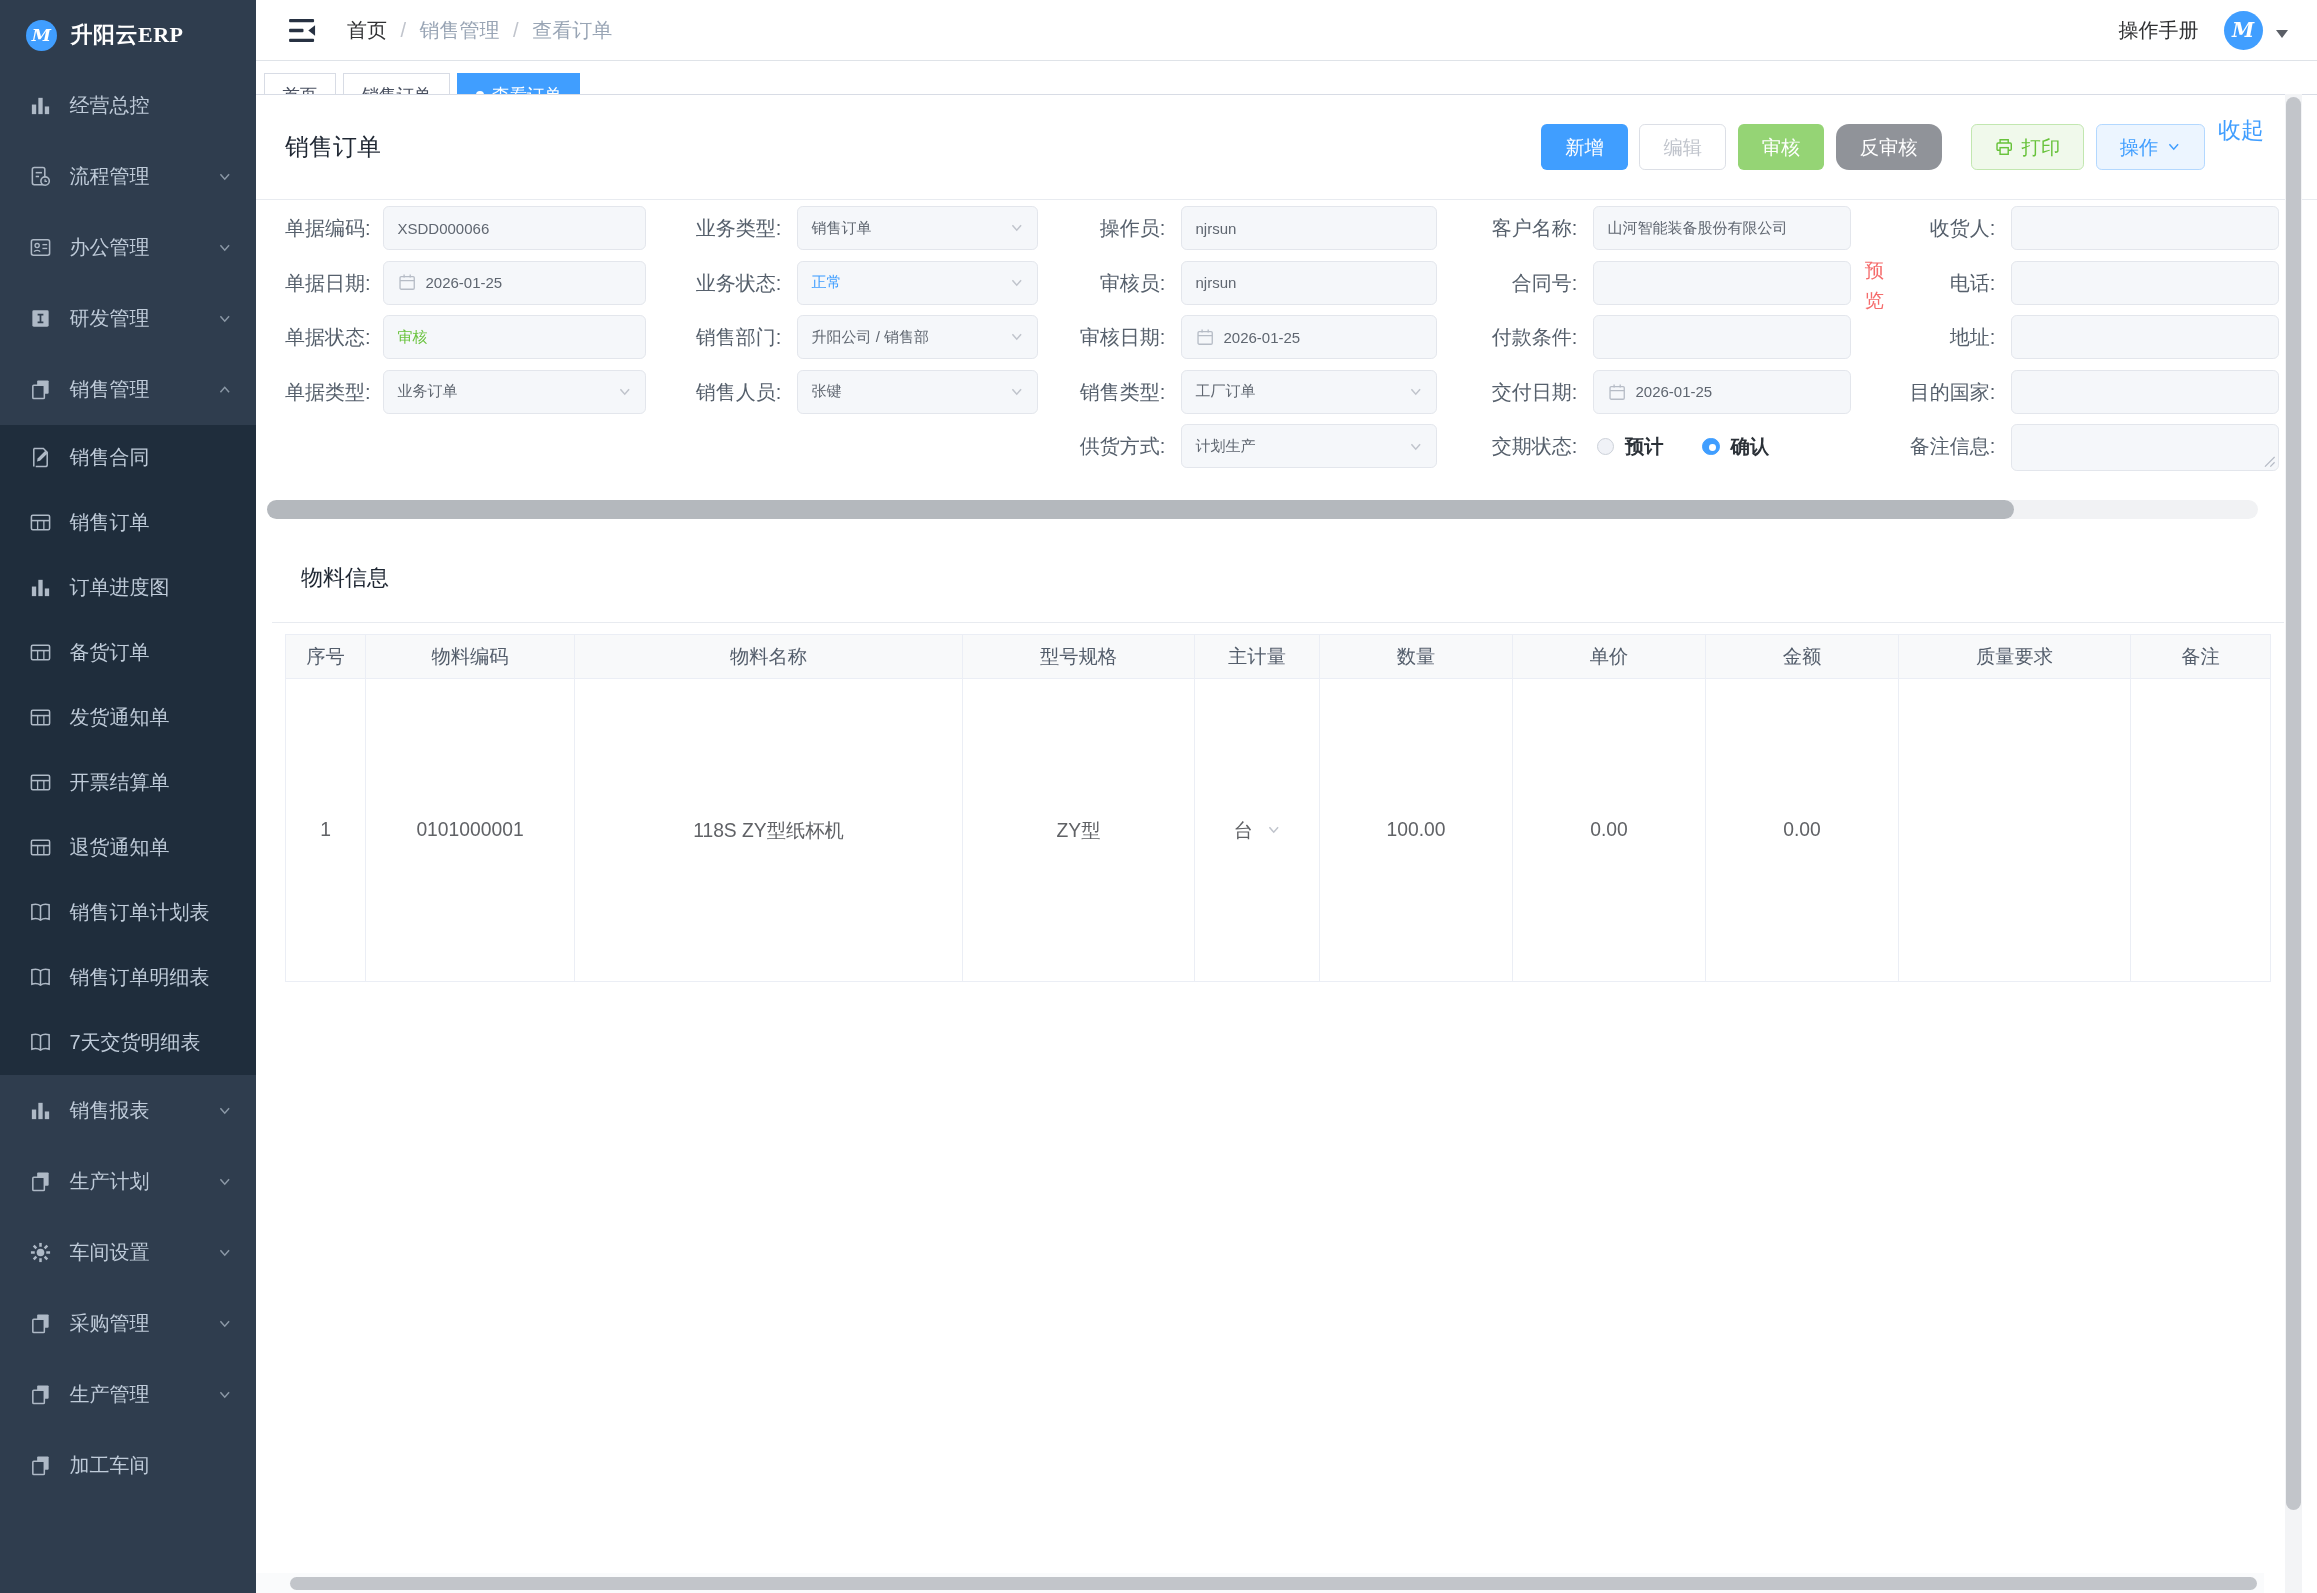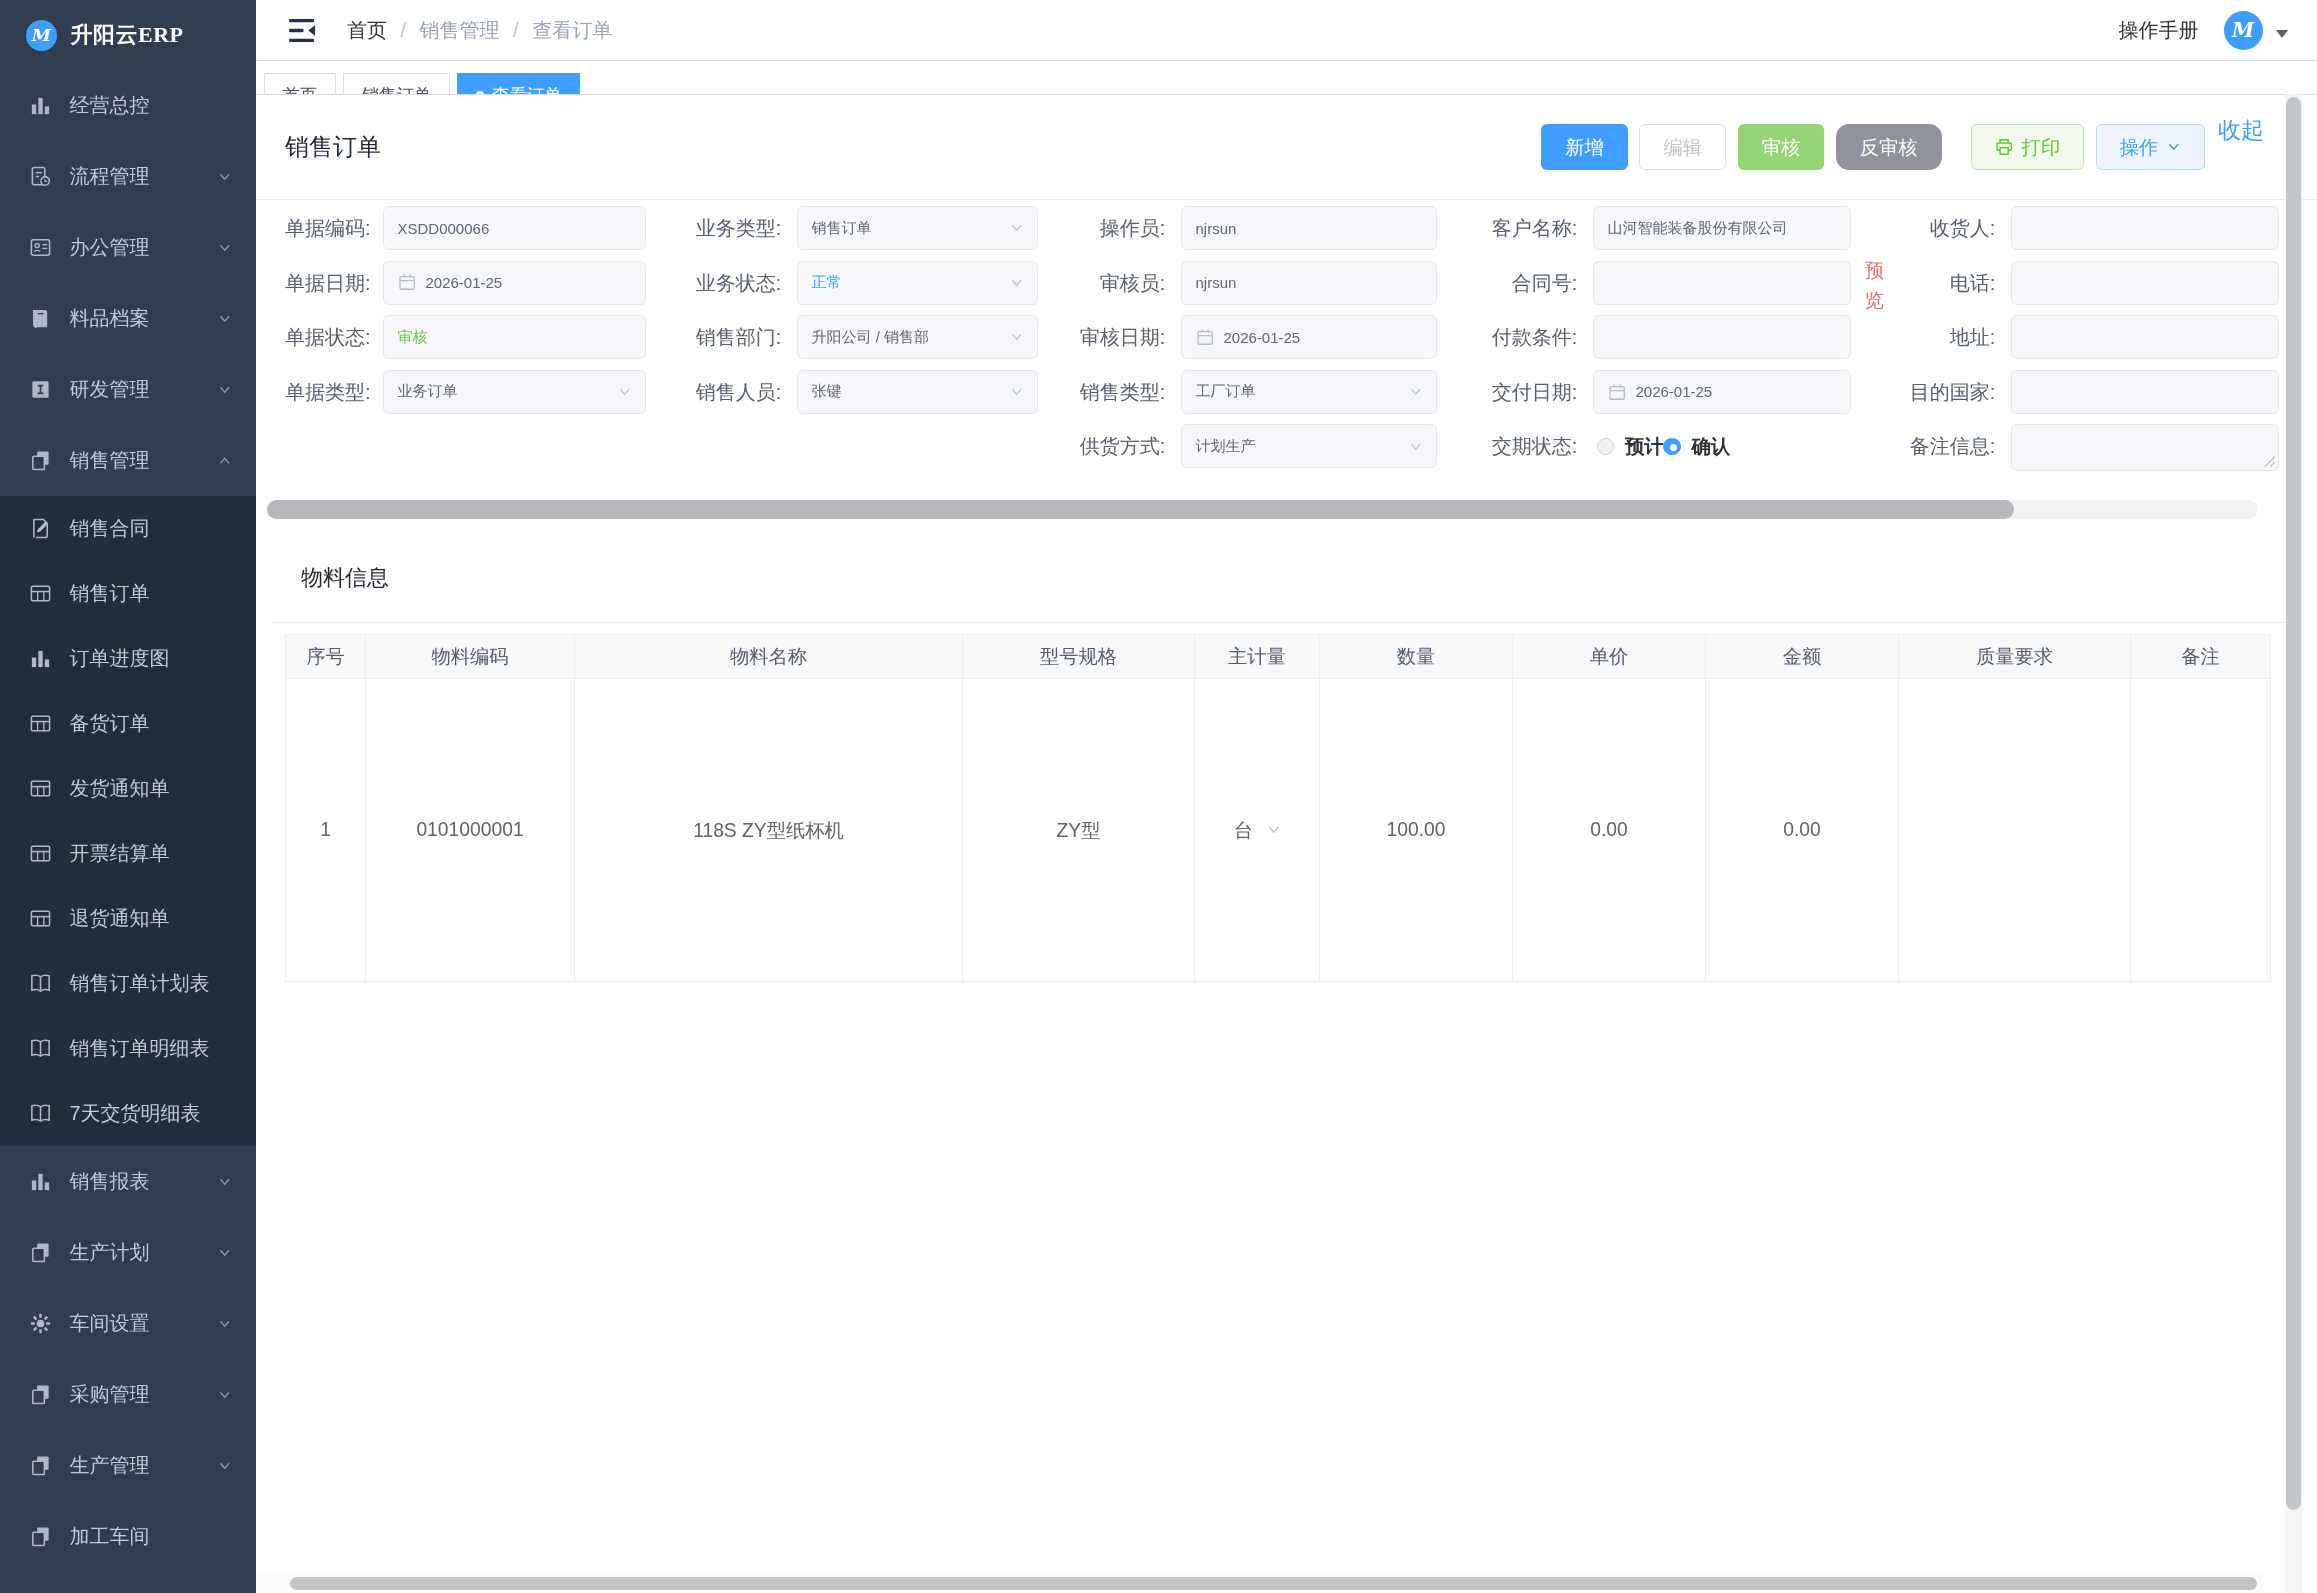--- a/index.html
+++ b/index.html
@@ -56,21 +56,21 @@
   
   .form{position:absolute;left:29px;top:111px;width:1994px;display:grid;
     grid-template-columns:95px 263px 145px 241px 137px 256px 150px 258px 154px 268px;
     justify-content:space-between;grid-auto-rows:44px;row-gap:10.6px;}
   .lbl{font-size:20px;color:#56606c;text-align:right;line-height:44px;padding-right:12.6px;white-space:nowrap;}
   .fld{background:#f5f7fa;border:1px solid #e3e6ec;border-radius:5.8px;display:flex;align-items:center;padding:0 13.5px;font-size:15px;color:#5f6670;box-sizing:border-box;overflow:hidden;white-space:nowrap;position:relative;text-align:center;}
   .fld .chev{margin-left:auto;width:13.5px;height:13.5px;color:#c0c4cc;flex:0 0 auto;}
   .fld .cal{width:18.3px;height:18.3px;color:#b6bcc6;margin-right:9.7px;flex:0 0 auto;}
   .val-green{color:#67c23a;}
   .val-blue{color:#409eff;}
-  .radios{display:flex;align-items:center;padding-left:3.9px;}
+  .radios{display:flex;align-items:center;gap:39px;padding-left:3.9px;}
   .radio-opt{display:flex;align-items:center;gap:10.6px;cursor:pointer;}
   .radio{width:17.4px;height:17.4px;border-radius:50%;box-sizing:border-box;background:#f0f2f7;border:1.4px solid #ccd1d9;}
   .radio.checked{background:#409eff;border-color:#409eff;position:relative;}
   .radio.checked::after{content:"";position:absolute;left:5.3px;top:5.3px;width:6.8px;height:6.8px;border-radius:50%;background:#fff;}
   .radio-lab{font-size:19.3px;color:#2b3138;font-weight:bold;}
   .grip{position:absolute;right:2.9px;bottom:2.9px;}
   .preview-link{position:absolute;left:1606px;top:161px;width:25px;font-size:19.3px;line-height:30px;color:#f56c6c;cursor:pointer;text-align:center;}
 
   
   .hscroll-mid{position:absolute;left:10.6px;top:405px;width:1991px;height:19.3px;border-radius:9.7px;background:#f1f2f4;}
@@ -198,29 +198,20 @@
       <span>流程管理</span>
       <svg class="chev" viewBox="0 0 14 14" width="13.5" height="13.5">
           <use href="#i-chev"></use>
         </svg>
     </div>
     <div class="menu-item">
       <svg class="mi" viewBox="0 0 24 24" width="23" height="23">
           <use href="#i-card"></use>
         </svg>
       <span>办公管理</span>
-      <svg class="chev" viewBox="0 0 14 14" width="13.5" height="13.5">
-          <use href="#i-chev"></use>
-        </svg>
-    </div>
-    <div class="menu-item">
-      <svg class="mi" viewBox="0 0 24 24" width="23" height="23">
-          <use href="#i-bookstand"></use>
-        </svg>
-      <span>料品档案</span>
       <svg class="chev" viewBox="0 0 14 14" width="13.5" height="13.5">
           <use href="#i-chev"></use>
         </svg>
     </div>
     <div class="menu-item">
       <svg class="mi" viewBox="0 0 24 24" width="23" height="23">
           <use href="#i-ibeam"></use>
         </svg>
       <span>研发管理</span>
       <svg class="chev" viewBox="0 0 14 14" width="13.5" height="13.5">

